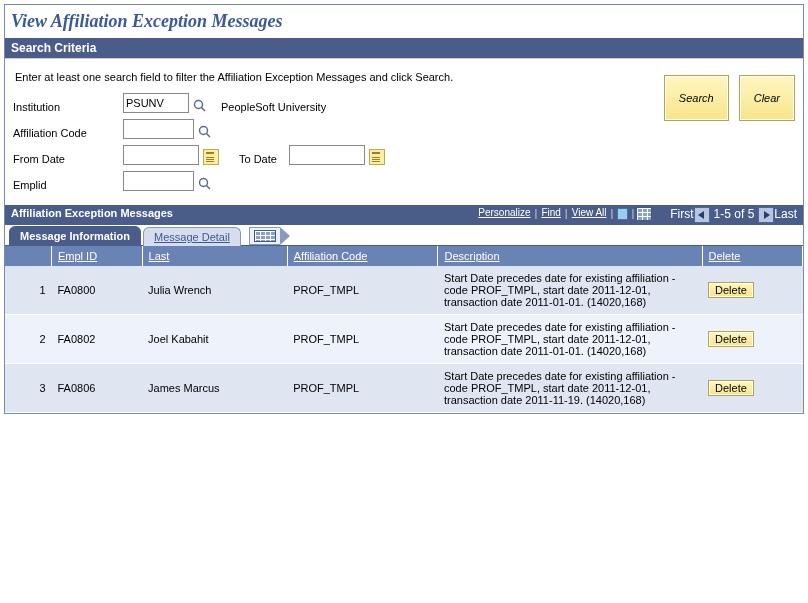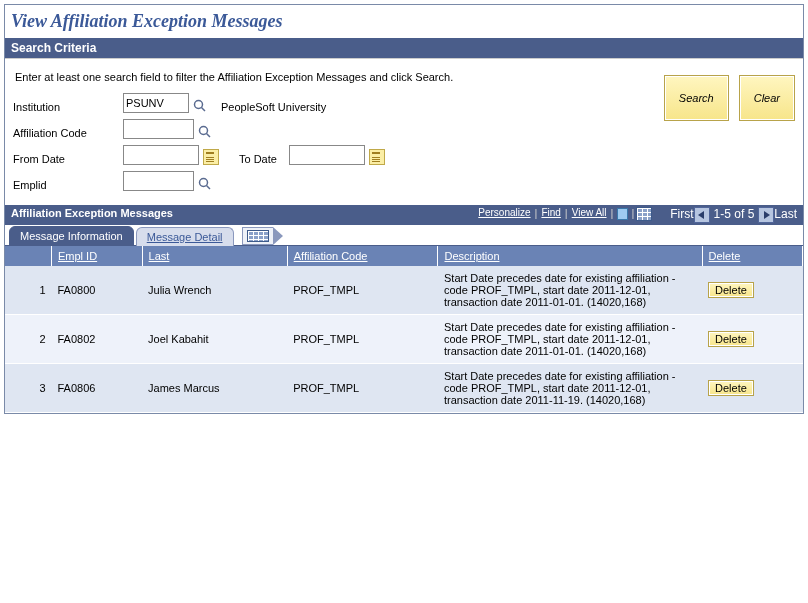--- a/index.html
+++ b/index.html
@@ -27,21 +27,21 @@
 .grid-top .sep { color:#ccc; margin:0 2px; }
 .nav-ico { display:inline-block; width:14px; height:14px; vertical-align:middle; background:#b6c5e0; border:1px solid #51669a; position:relative; }
 .nav-ico .tri-l::before, .nav-ico .tri-r::before { content:""; position:absolute; top:3px; border-top:4px solid transparent; border-bottom:4px solid transparent; }
 .tri-l::before { left:3px; border-right:6px solid #2a3d6a; }
 .tri-r::before { left:5px; border-left:6px solid #2a3d6a; }
 .flag-ico { display:inline-block; width:14px; height:14px; vertical-align:middle; position:relative; }
 .flag-ico::before { content:""; position:absolute; left:2px; top:1px; width:9px; height:10px; background:#9ecaf0; border:1px solid #3a78aa; }
 .grd-ico { display:inline-block; width:14px; height:12px; vertical-align:middle; background:#8aa0c8; border:1px solid #3d5a8a; background-image:linear-gradient(#fff 1px,transparent 1px),linear-gradient(90deg,#fff 1px,transparent 1px); background-size:5px 4px; }
 .tabstrip { background:#fff; border-bottom:1px solid #4a5d8a; padding:0 4px; display:flex; align-items:flex-end; }
 .tab { display:inline-block; padding:3px 10px; font-size:11px; border-top-left-radius:6px; border-top-right-radius:6px; margin-right:2px; cursor:pointer; position:relative; top:1px; }
-.tab.active { background:#4a5d8a; color:#fff; font-weight:normal; border:1px solid #4a5d8a; }
+.tab.active { background:#4a5d8a; color:#fff; font-weight:bold; border:1px solid #4a5d8a; }
 .tab.inactive { background:#d7ddec; color:#3b5998; border:1px solid #8a98bd; border-bottom:none; text-decoration:underline; }
 .showall { margin-left:6px; display:inline-flex; align-items:center; }
 .showall-box { display:inline-block; height:16px; padding:0 4px; border:1px solid #8a98bd; border-right:none; background:#eef1f8; font-size:10px; line-height:16px; }
 .showall-arrow { display:inline-block; width:0; height:0; border-top:9px solid transparent; border-bottom:9px solid transparent; border-left:10px solid #8a98bd; }
 table.grid { border-collapse:collapse; width:100%; }
 table.grid th { background:#6a83b5; color:#fff; font-weight:normal; text-align:left; padding:4px 6px; font-size:11px; border-right:1px solid #fff; text-decoration:underline; cursor:pointer; }
 table.grid th.rownum, .rownum { width:34px; text-align:right; text-decoration:none; cursor:default; }
 table.grid td { padding:6px; vertical-align:middle; font-size:11px; border-bottom:1px solid #fff; }
 tr.stripe-a td { background:#dfe6f2; }
 tr.stripe-b td { background:#eef2fa; }

